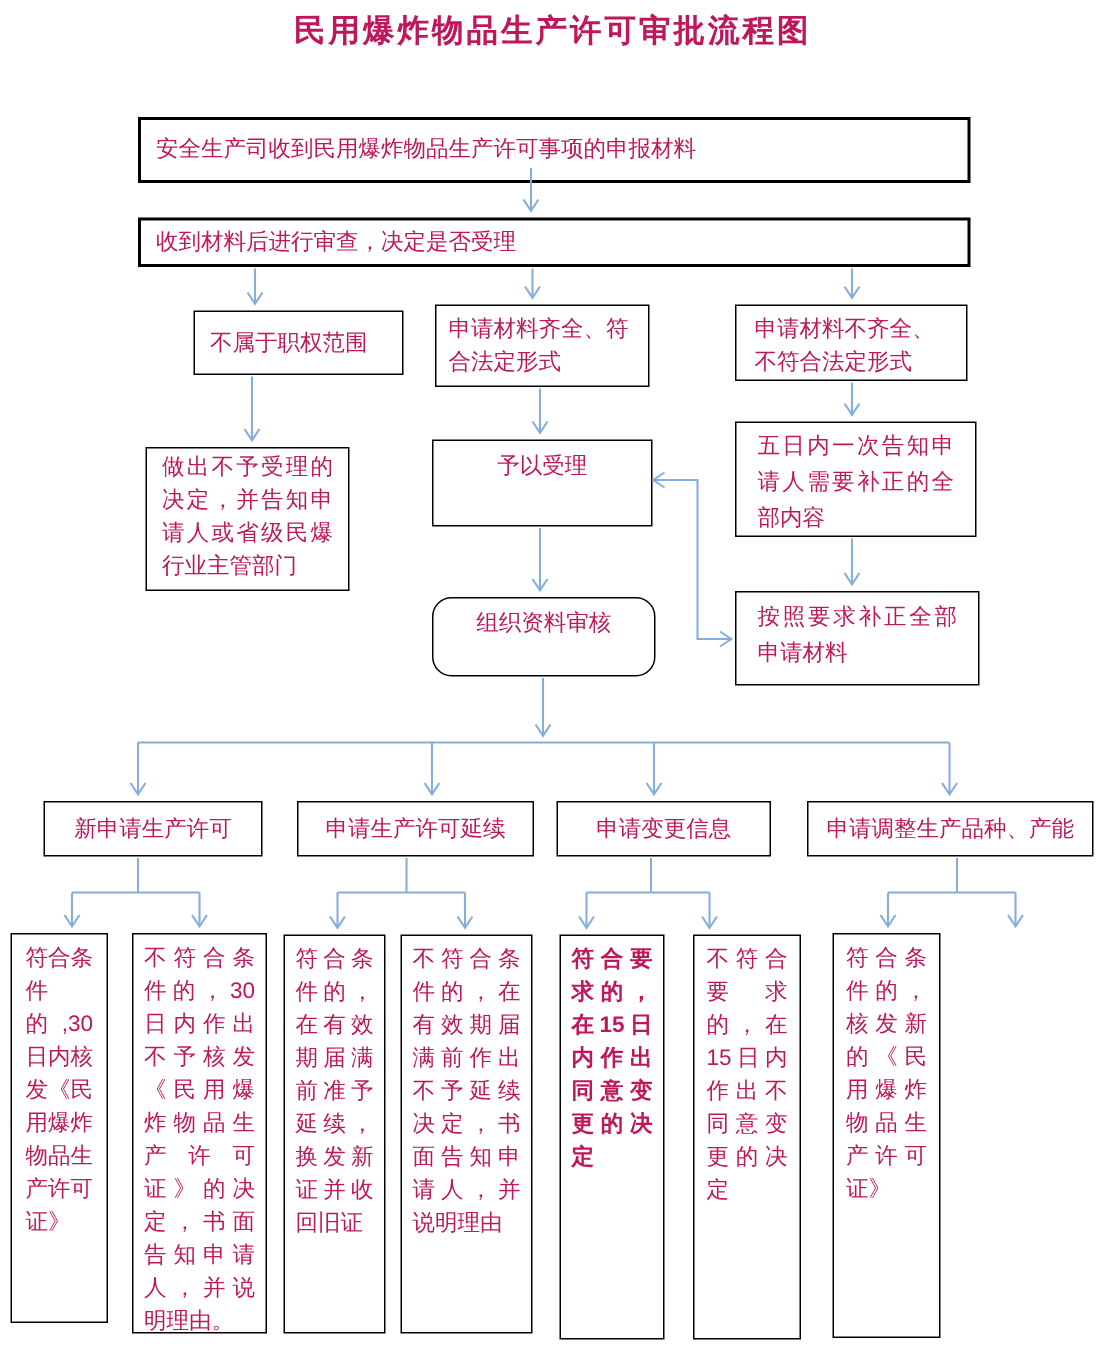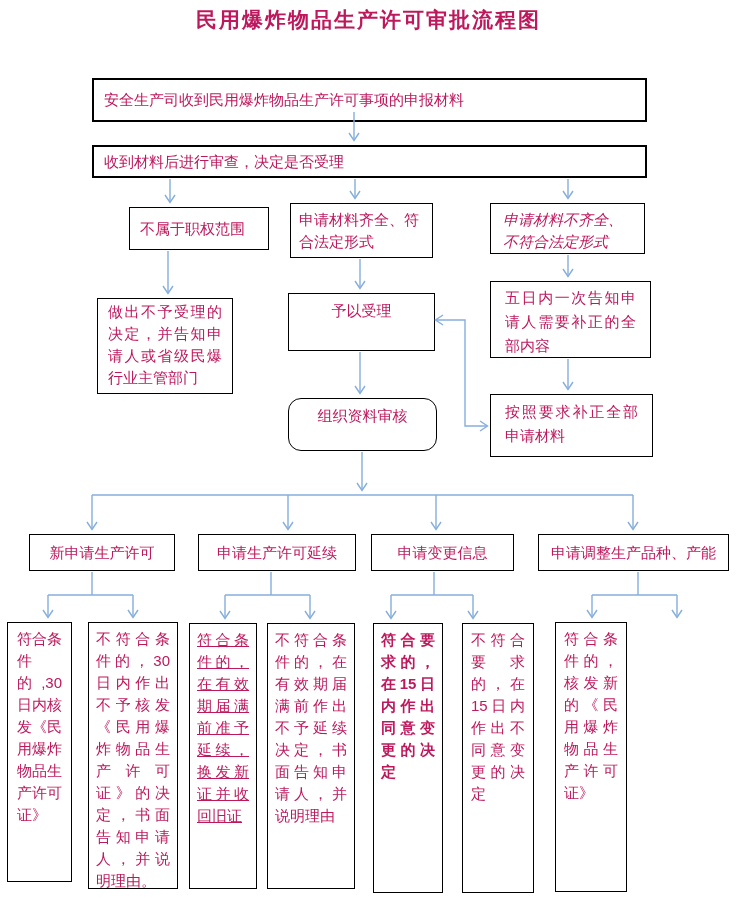--- a/index.html
+++ b/index.html
@@ -29,37 +29,37 @@
 
 <div id="canvas">
 
   <div id="flow-title">民用爆炸物品生产许可审批流程图</div>
 
   <div class="node wide" style="left:92px;top:78px;width:555px;height:44px;">安全生产司收到民用爆炸物品生产许可事项的申报材料</div>
   <div class="node wide" style="left:92px;top:145px;width:555px;height:33px;">收到材料后进行审查，决定是否受理</div>
 
   <div class="node" style="left:97px;top:207px;width:140px;height:43px;display:flex;align-items:center;padding:0 10px;margin-left:32px;">不属于职权范围</div>
   <div class="node pad" style="left:290px;top:203px;width:143px;height:55px;">申请材料齐全、符合法定形式</div>
-  <div class="node pad" style="left:490px;top:203px;width:155px;height:51px;padding:5px 12px;font-style:italic;">申请材料不齐全、不符合法定形式</div>
+  <div class="node pad" style="left:490px;top:203px;width:155px;height:51px;padding:5px 12px;">申请材料不齐全、不符合法定形式</div>
 
   <div class="node just" style="left:97px;top:298px;width:136px;height:96px;padding:2px 10px;">做出不予受理的决定，并告知申请人或省级民爆行业主管部门</div>
   <div class="node topcenter" style="left:288px;top:293px;width:147px;height:58px;">予以受理</div>
   <div class="node just" style="left:490px;top:281px;width:161px;height:77px;padding:4px 14px;line-height:24px;">五日内一次告知申请人需要补正的全部内容</div>
 
   <div class="node topcenter" style="left:288px;top:398px;width:149px;height:53px;border-radius:13px;">组织资料审核</div>
   <div class="node just" style="left:490px;top:394px;width:163px;height:63px;padding:5px 14px;line-height:24px;">按照要求补正全部申请材料</div>
 
   <div class="node hbranch" style="left:29px;top:534px;width:146px;height:37px;">新申请生产许可</div>
   <div class="node hbranch" style="left:198px;top:534px;width:158px;height:37px;">申请生产许可延续</div>
   <div class="node hbranch" style="left:371px;top:534px;width:143px;height:37px;">申请变更信息</div>
   <div class="node hbranch" style="left:538px;top:534px;width:191px;height:37px;">申请调整生产品种、产能</div>
 
   <div class="node leaf" style="left:7px;top:622px;width:65px;height:260px;padding-left:9px;padding-right:9px;">符合条件的,30日内核发《民用爆炸物品生产许可证》</div>
   <div class="node leaf" style="left:88px;top:622px;width:90px;height:267px;padding-left:7px;padding-right:7px;">不符合条件的，30日内作出不予核发《民用爆炸物品生产许可证》的决定，书面告知申请人，并说明理由。</div>
-  <div class="node leaf" style="left:189px;top:623px;width:68px;height:266px;padding-left:7px;padding-right:7px;text-decoration:underline;">符合条件的，在有效期届满前准予延续，换发新证并收回旧证</div>
+  <div class="node leaf" style="left:189px;top:623px;width:68px;height:266px;padding-left:7px;padding-right:7px;">符合条件的，在有效期届满前准予延续，换发新证并收回旧证</div>
   <div class="node leaf" style="left:267px;top:623px;width:88px;height:266px;padding-left:7px;padding-right:7px;">不符合条件的，在有效期届满前作出不予延续决定，书面告知申请人，并说明理由</div>
   <div class="node leaf" style="left:373px;top:623px;width:70px;height:270px;padding-left:7px;padding-right:7px;font-weight:bold;">符合要求的，在15日内作出同意变更的决定</div>
   <div class="node leaf" style="left:462px;top:623px;width:72px;height:270px;padding-left:8px;padding-right:8px;">不符合要求的，在15日内作出不同意变更的决定</div>
   <div class="node leaf" style="left:555px;top:622px;width:72px;height:270px;padding-left:8px;padding-right:8px;">符合条件的，核发新的《民用爆炸物品生产许可证》</div>
 
   <svg class="overlay" id="arrow-layer" width="737" height="903" viewBox="0 0 737 903" style="color: rgb(134, 174, 221);">
     <defs>
       <marker id="arr" viewBox="-9 -6 11 12" markerWidth="11" markerHeight="12" refX="-0.5" refY="0" orient="auto-start-reverse" markerUnits="userSpaceOnUse">
         <path d="M-7.5,-5 L0,0 L-7.5,5" fill="none" stroke="currentColor" stroke-width="1.4"></path>
       </marker>

